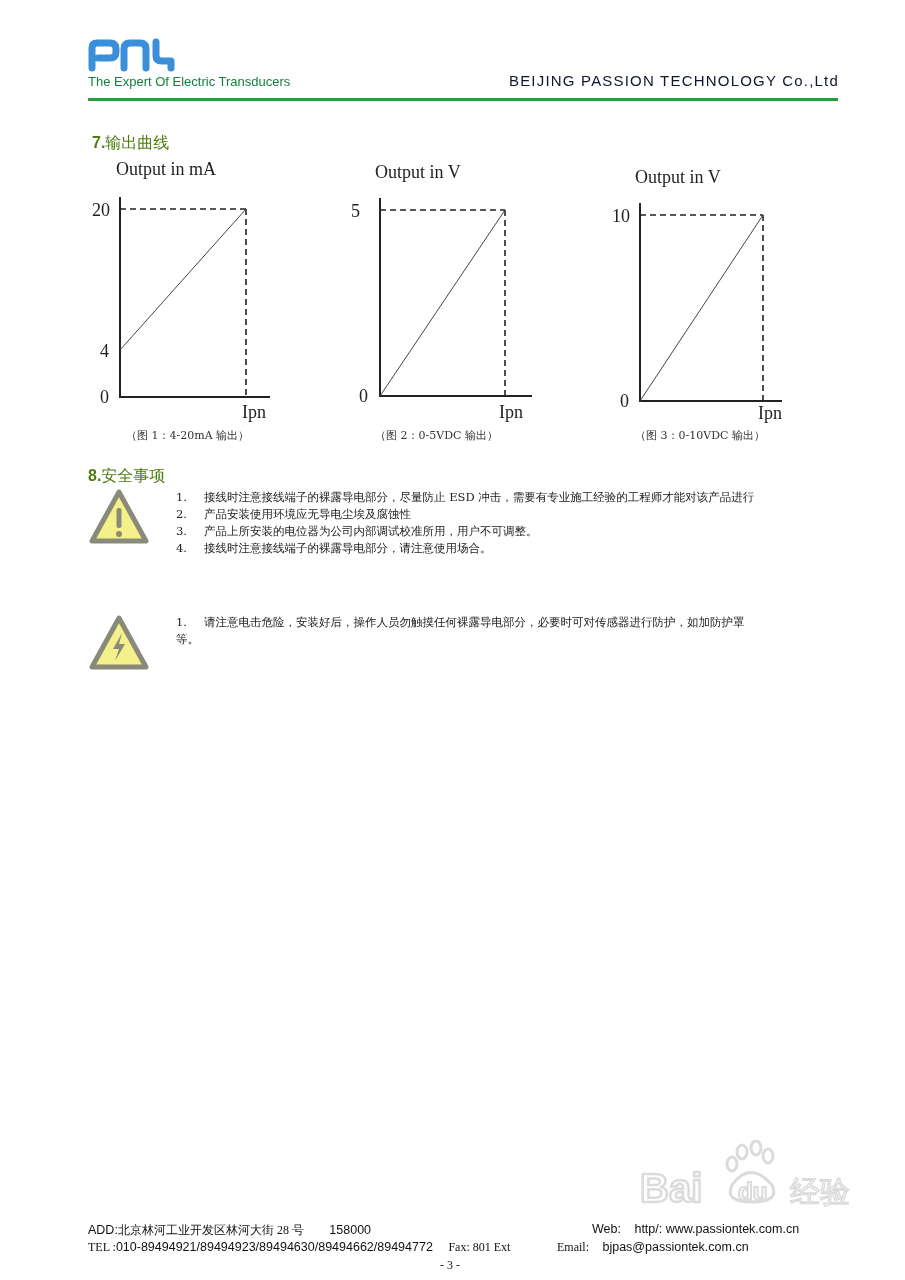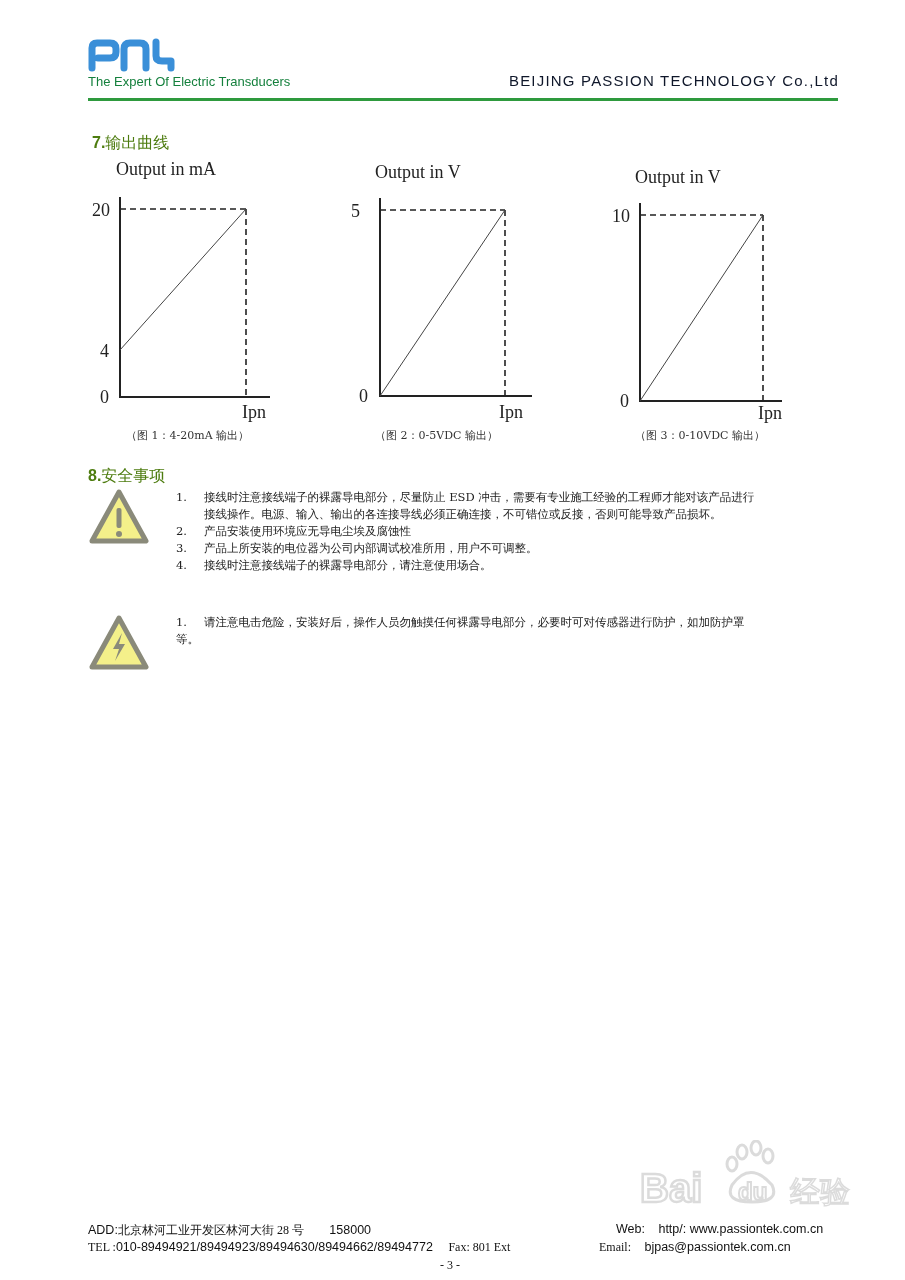--- a/index.html
+++ b/index.html
@@ -105,21 +105,20 @@
     <rect x="28.5" y="20" width="5" height="20" rx="2" fill="#8a8a7a"></rect>
     <circle cx="31" cy="46" r="3" fill="#8a8a7a"></circle>
   </svg>
 </div>
 
 <div class="abs list" style="left:176px; top:489px; width:666px;">
   <div class="row">
     <span class="num">1.</span>
     <span class="txt">接线时注意接线端子的裸露导电部分，尽量防止 ESD 冲击，需要有专业施工经验的工程师才能对该产品进行</span>
   </div>
-  <div class="cont">接线操作。电源、输入、输出的各连接导线必须正确连接，不可错位或反接，否则可能导致产品损坏。</div>
   <div class="row">
     <span class="num">2.</span>
     <span class="txt">产品安装使用环境应无导电尘埃及腐蚀性</span>
   </div>
   <div class="row">
     <span class="num">3.</span>
     <span class="txt">产品上所安装的电位器为公司内部调试校准所用，用户不可调整。</span>
   </div>
   <div class="row">
     <span class="num">4.</span>
@@ -161,23 +160,23 @@
 </div>
 
 <div class="abs footer" style="left:88px; top:1222px;">
   <span>ADD:</span><span class="serif">北京林河工业开发区林河大街 28 号</span>
   <span style="margin-left:22px;">158000</span>
 </div>
 <div class="abs footer" style="left:88px; top:1240px;">
   <span class="serif">TEL :</span><span>010-89494921/89494923/89494630/89494662/89494772</span>
   <span class="serif" style="margin-left:12px;">Fax: 801 Ext</span>
 </div>
-<div class="abs footer" style="left:592px; top:1222px;margin-left:24px;">
+<div class="abs footer" style="left:592px; top:1222px;">
   <span>Web:</span>
   <span style="margin-left:10px;">http/: www.passiontek.com.cn</span>
 </div>
-<div class="abs footer" style="left:599px; top:1240px;">
+<div class="abs footer" style="left:557px; top:1240px;">
   <span class="serif">Email:</span>
   <span style="margin-left:10px;">bjpas@passiontek.com.cn</span>
 </div>
 <div class="abs footer" style="left:440px; top:1258px;">
   <span class="serif">- 3 -</span>
 </div>
 
 </body></html>

